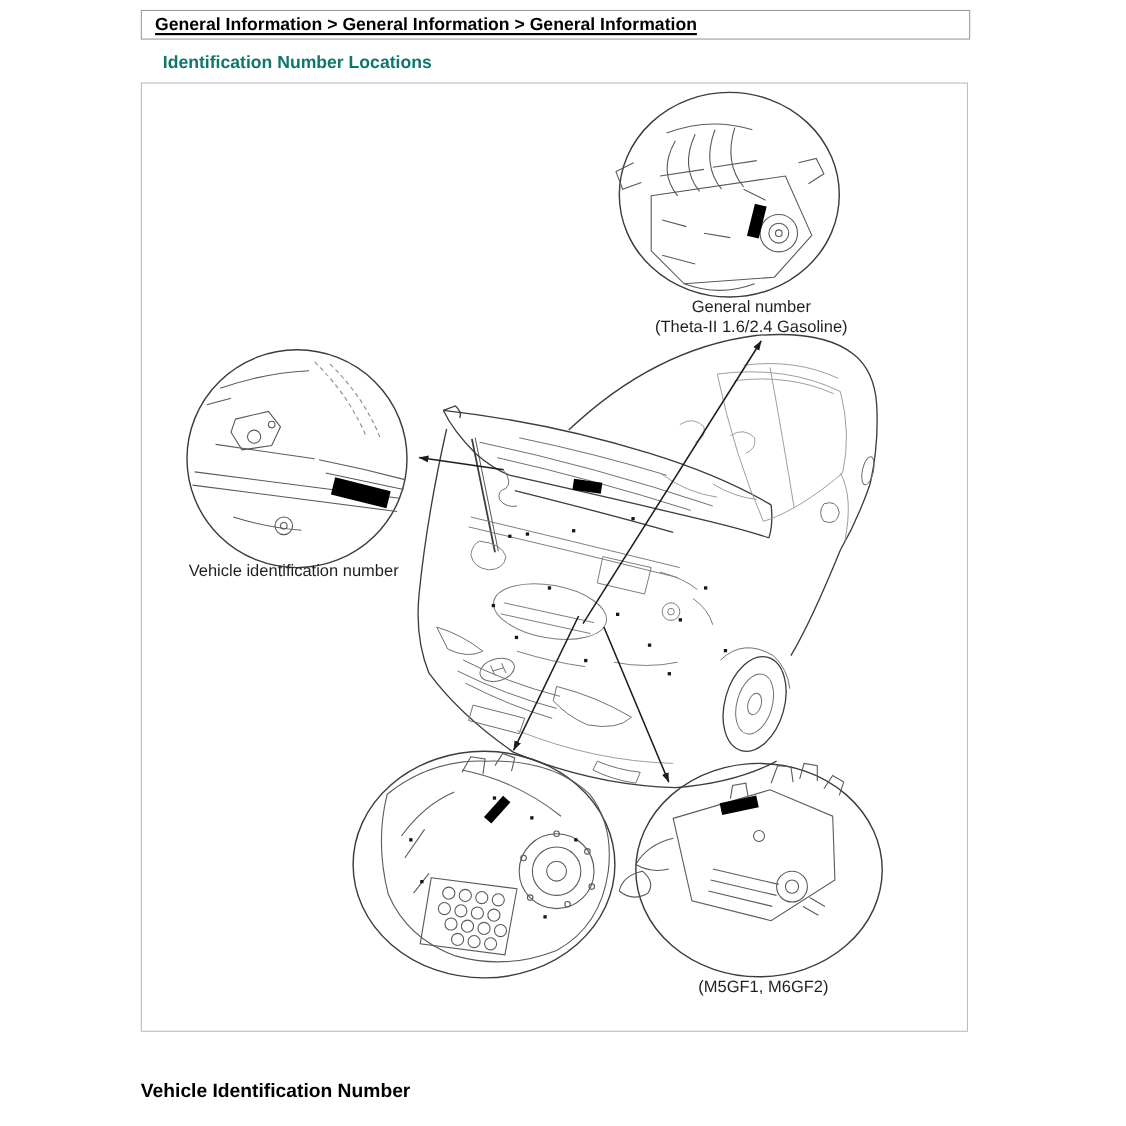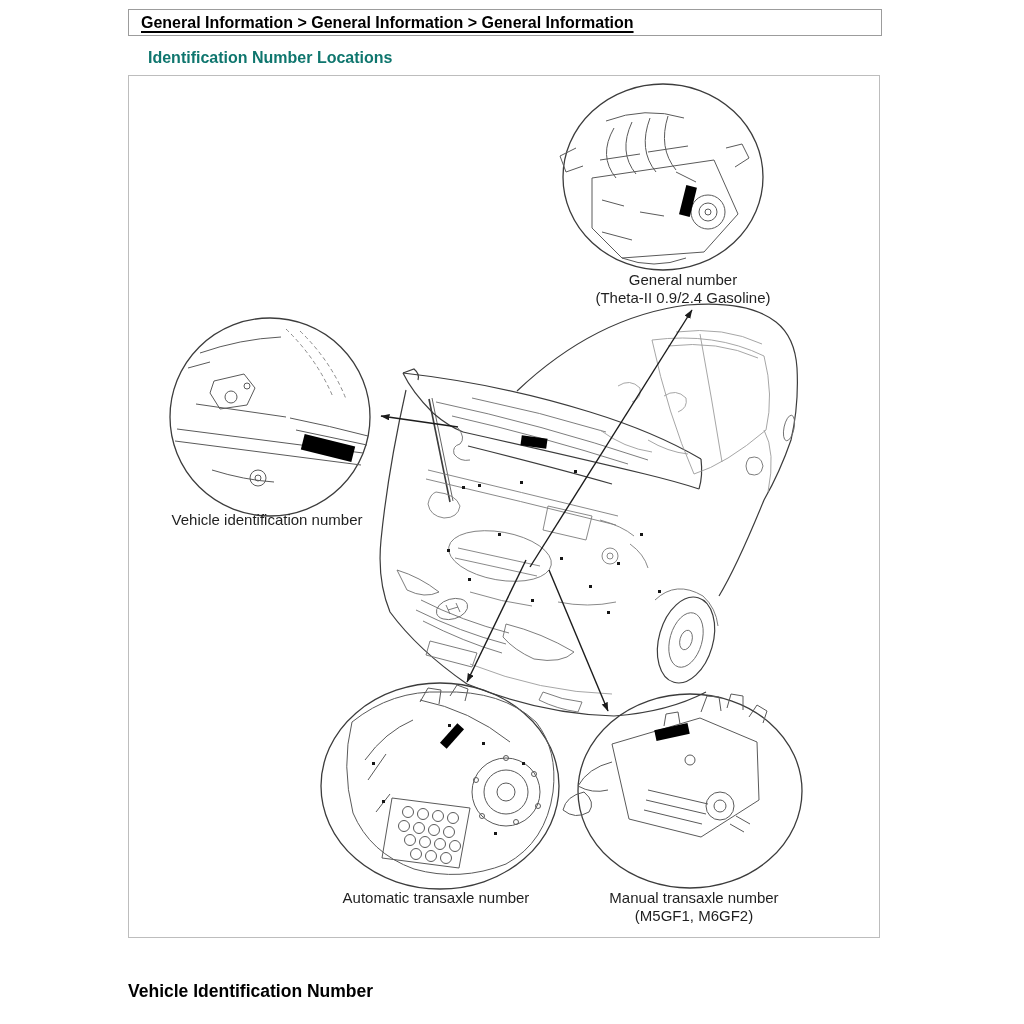--- a/index.html
+++ b/index.html
@@ -238,31 +238,29 @@
     <g stroke="#1c1c1c" stroke-width="1.4">
       <path d="M 530 567 L 692 310" marker-end="url(#ah)"></path>
       <path d="M 458 427 L 381 416" marker-end="url(#ah)"></path>
       <path d="M 526 560 L 467 682" marker-end="url(#ah)"></path>
       <path d="M 549 570 L 608 711" marker-end="url(#ah)"></path>
     </g>
   </svg>
 
   <div class="dlabel dlabel-engine">
     <div>General number</div>
-    <div>(Theta-II 0.9/2.4 Gasoline)</div>
+    <div>(Theta-II 1.6/2.4 Gasoline)</div>
   </div>
 
   <div class="dlabel dlabel-vin">
     <div>Vehicle identification number</div>
   </div>
 
   <div class="dlabel dlabel-auto">
-    <div>Automatic transaxle number</div>
   </div>
 
   <div class="dlabel dlabel-manual">
-    <div>Manual transaxle number</div>
     <div>(M5GF1, M6GF2)</div>
   </div>
 
   <h3 class="footer-heading footer-heading-2">Vehicle Identification Number</h3>
 
 </div>
 
 </body></html>

